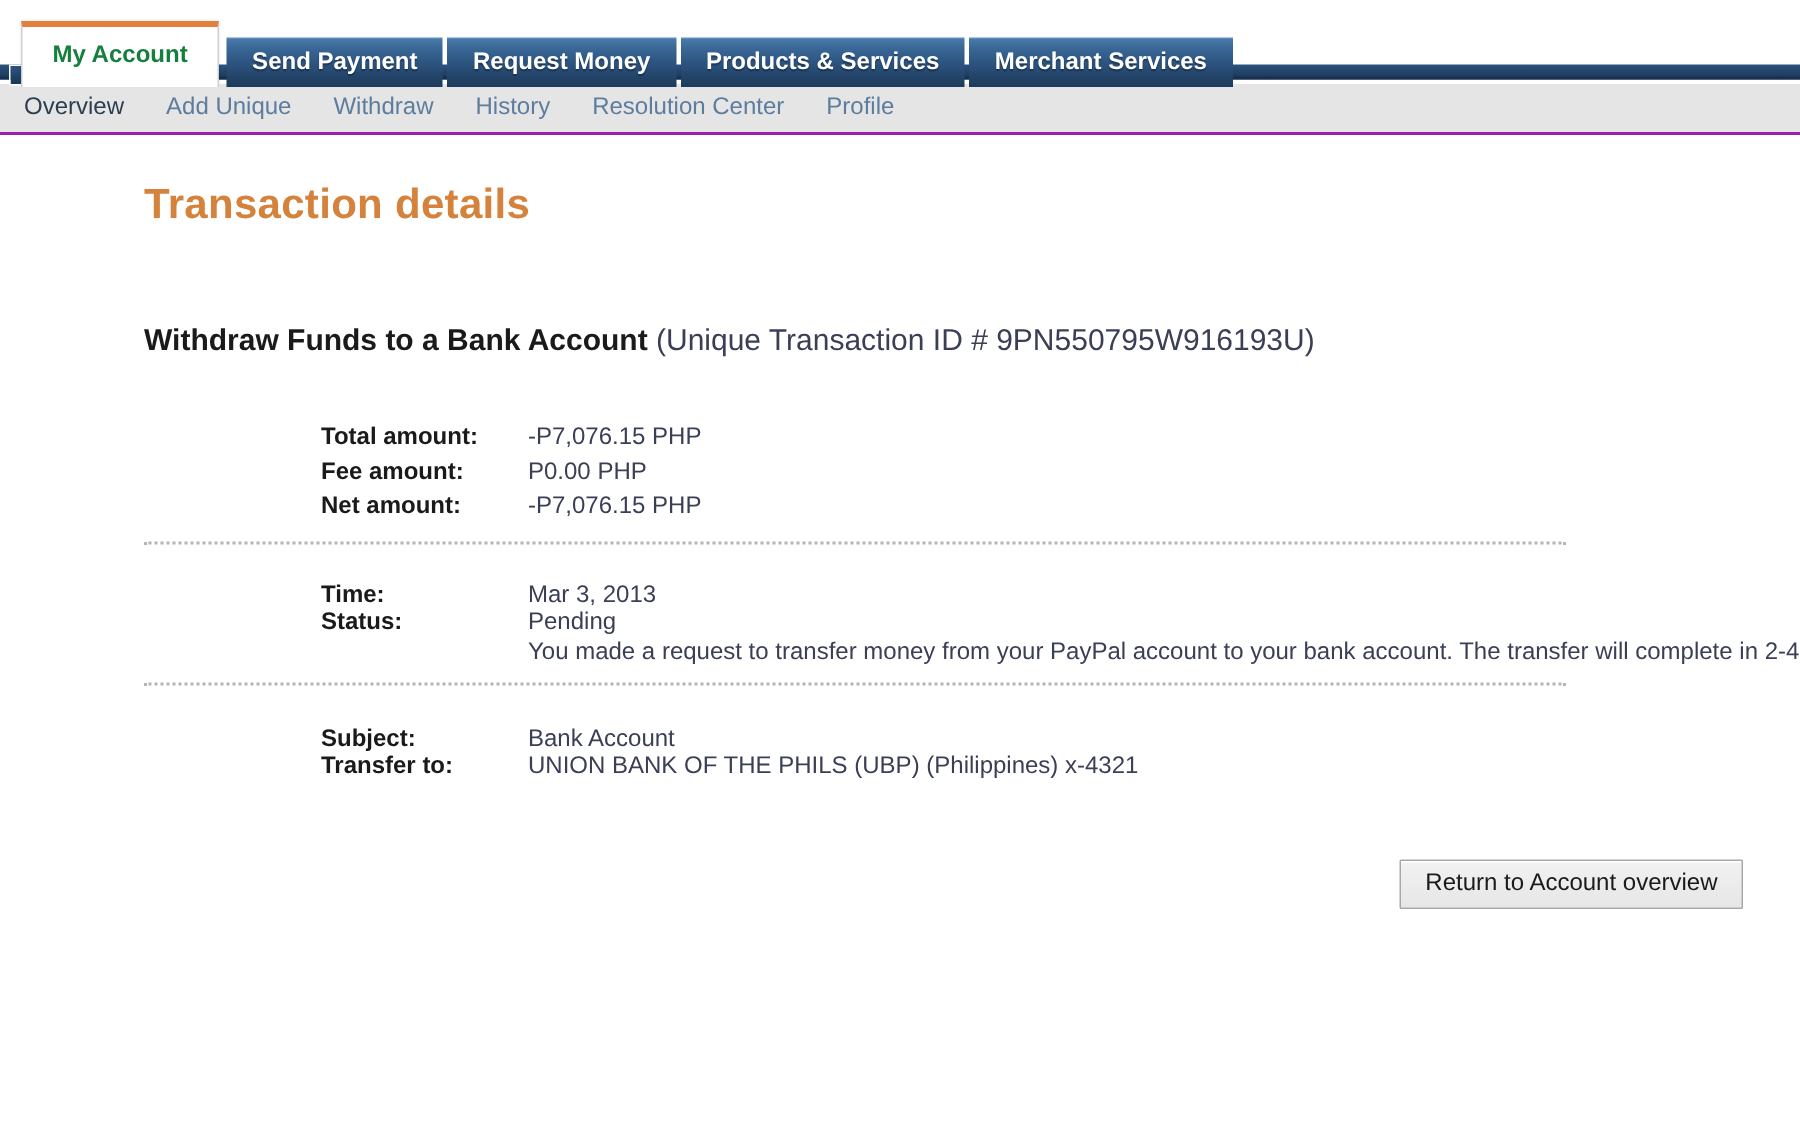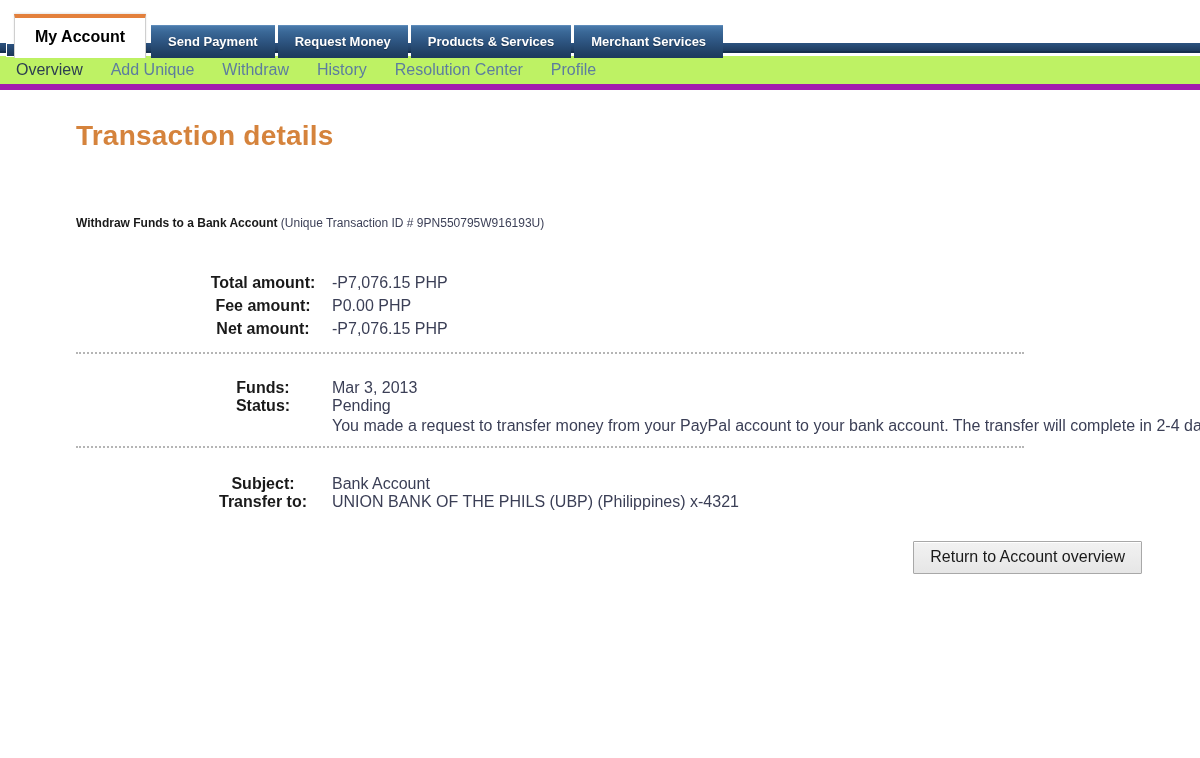--- a/index.html
+++ b/index.html
@@ -59,57 +59,57 @@
     display: flex;
     align-items: flex-end;
     z-index: 4;
   }
   .tab {
     position: relative;
     height: 32px;
     line-height: 32px;
     padding: 0 17px;
     margin-right: 3px;
-    font-size: 13px;
+    font-size: 16px;
     font-weight: bold;
     color: #ffffff;
     background: linear-gradient(to bottom,
                 #4a7aab 0%,
                 #3a6897 18%,
                 #2d5480 50%,
                 #224266 82%,
                 #1d3a5c 100%);
     white-space: nowrap;
     cursor: pointer;
     text-shadow: 0 1px 1px rgba(0,0,0,.35);
     border-top: 1px solid #5e8cba;
   }
   .tab.active {
     background: #ffffff;
-    color: #000000;
+    color: #15803d;
     height: 40px;
     line-height: 38px;
     padding: 0 20px;
     border-top: 4px solid #e3803c;
     border-left: 1px solid #cfcfcf;
     border-right: 1px solid #cfcfcf;
     border-bottom: none;
     text-shadow: none;
     font-size: 16px;
     margin-right: 5px;
     z-index: 6;
     box-shadow: 0 -1px 2px rgba(0,0,0,.10);
   }
 
   
   .subnav {
     position: relative;
     height: 34px;
-    background: #bef264;
-    border-bottom: 6px solid #a21caf;
+    background: #e5e5e5;
+    border-bottom: 2px solid #a21caf;
     padding-left: 16px;
     box-sizing: border-box;
   }
   .subnav-inner {
     display: flex;
     align-items: center;
     height: 100%;
   }
   .subnav-item {
     font-size: 16px;
@@ -117,33 +117,33 @@
     margin-right: 28px;
     cursor: pointer;
     white-space: nowrap;
   }
   .subnav-item.active {
     color: #2c3e50;
   }
 
   
   .content {
-    padding-left: 76px;
+    padding-left: 96px;
     padding-top: 30px;
     box-sizing: border-box;
   }
   .page-title {
     font-size: 28px;
     font-weight: bold;
     color: #d5833c;
     margin: 0 0 64px 0;
     letter-spacing: .2px;
   }
   .txn-header {
-    font-size: 12px;
+    font-size: 20px;
     color: #30354a;
     margin-bottom: 44px;
     white-space: nowrap;
   }
   .txn-header .txn-type {
     font-weight: bold;
     color: #1a1a1a;
   }
   .txn-header .txn-id {
     font-weight: normal;
@@ -153,21 +153,21 @@
   table.details {
     border-collapse: collapse;
     margin-left: 118px;
   }
   table.details td {
     font-size: 16px;
     padding: 0;
     vertical-align: top;
   }
   td.lbl {
-    text-align: center;
+    text-align: left;
     font-weight: bold;
     color: #1a1a1a;
     white-space: nowrap;
     padding-right: 7px;
     padding-bottom: 10px;
     width: 138px;
   }
   td.val {
     color: #3b3f56;
     padding-bottom: 10px;
@@ -190,21 +190,21 @@
   }
 
   .status-desc {
     color: #3b3f56;
     line-height: 21px;
     max-width: 672px;
   }
 
   
   .btn-row {
-    margin-top: 30px;
+    margin-top: 53px;
     width: 1066px;
     text-align: right;
     padding-left: 0;
   }
   .btn {
     display: inline-block;
     font-family: "Liberation Sans", sans-serif;
     font-size: 16px;
     color: #1a1a1a;
     background: linear-gradient(to bottom, #f2f2f2 0%, #e6e6e6 100%);
@@ -275,21 +275,21 @@
         <td class="val">-P7,076.15 PHP</td>
       </tr>
 
       <tr class="divider-row">
         <td colspan="2">
           <div class="divider"></div>
         </td>
       </tr>
 
       <tr>
-        <td class="lbl">Funds:</td>
+        <td class="lbl">Time:</td>
         <td class="val">Mar 3, 2013</td>
       </tr>
       <tr>
         <td class="lbl">Status:</td>
         <td class="val">
           <div>Pending</div>
           <div class="status-desc">You made a request to transfer money from your PayPal account to your bank account. The transfer will complete in 2-4 days.</div>
         </td>
       </tr>
 

